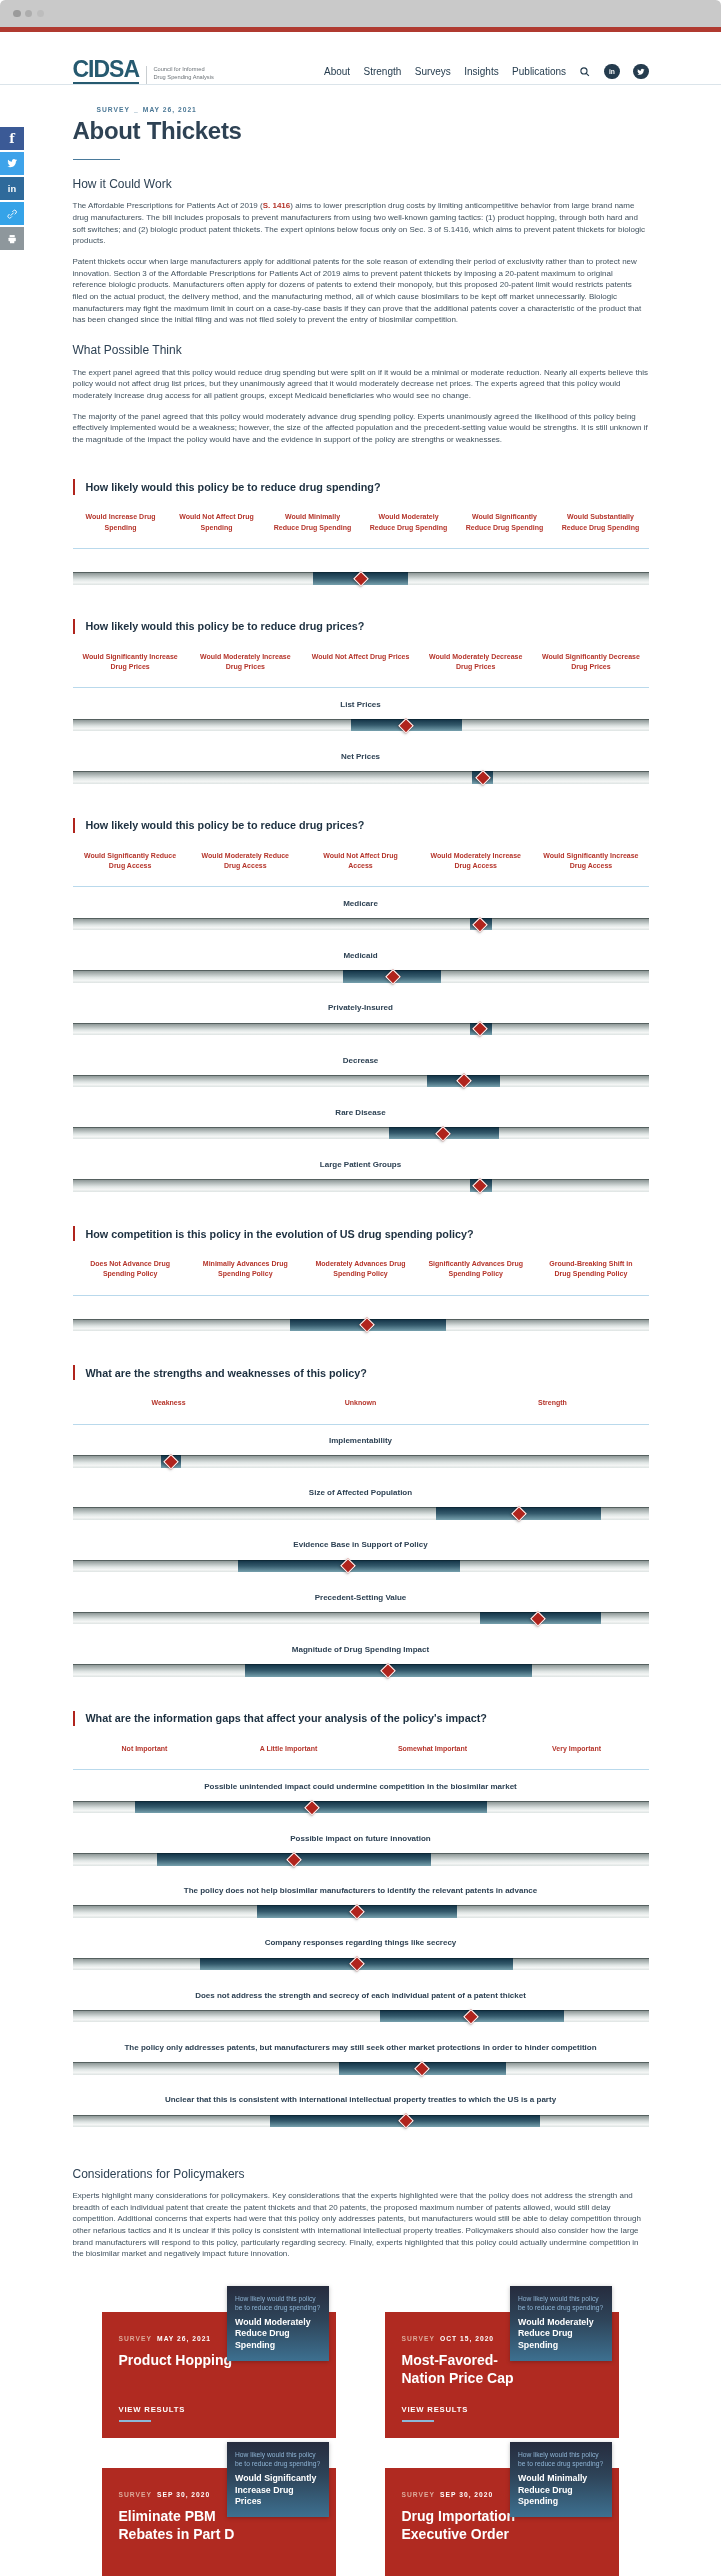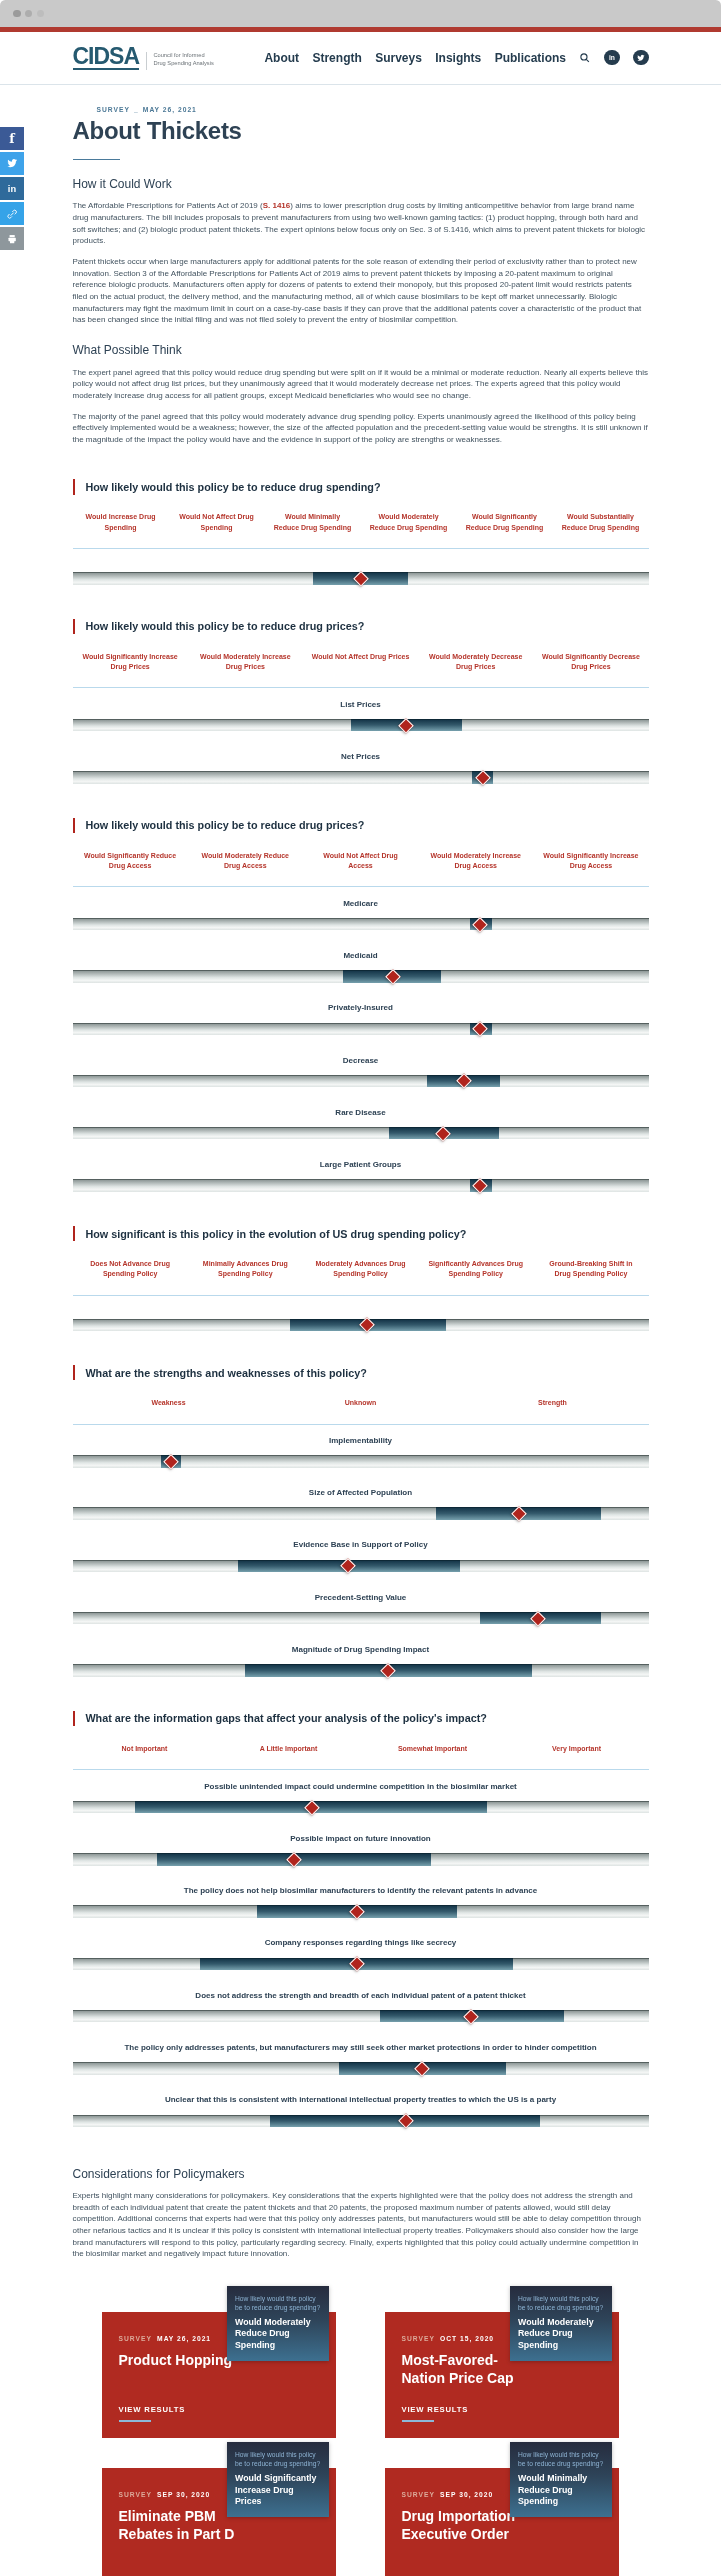--- a/index.html
+++ b/index.html
@@ -6,27 +6,27 @@
   body{width:721px;font-family:"Liberation Sans",sans-serif;color:#41525f;position:relative;}
   *{box-sizing:border-box;}
 
   
   .chrome{height:27px;background:#c9c9c9;border-radius:5.2px 5.2px 0 0;display:flex;align-items:center;padding-left:13.4px;}
   .chrome-dot{width:7.2px;height:7.2px;border-radius:50%;margin-right:4.6px;}
   .dot1{background:#9b9b9b;} .dot2{background:#adadad;} .dot3{background:#bdbdbd;}
   .top-red-bar{height:4.6px;background:#b03a30;}
 
   
-  .site-header{height:53px;border-bottom:0.5px solid #dbe4ea;display:flex;align-items:center;}
+  .site-header{height:53px;border-bottom:0.5px solid #dbe4ea;display:flex;align-items:flex-end;}
   .header-inner{width:576px;margin:0 auto;display:flex;align-items:center;justify-content:space-between;}
   .brand{display:flex;align-items:flex-end;gap:7.2px;text-decoration:none;}
   .brand-word{font-size:23px;font-weight:800;color:#265a70;letter-spacing:-1px;line-height:.9;border-bottom:2.6px solid #265a70;padding-bottom:1.5px;}
   .brand-tag{font-size:5.7px;color:#6b7277;line-height:1.35;padding-bottom:2.1px;border-left:0.5px solid #c9ced1;padding-left:6.2px;}
   .main-nav{display:flex;align-items:center;gap:13.4px;}
-  .main-nav .nav-link{font-size:12px;font-weight:700;color:#253c4e;cursor:pointer;}
+  .main-nav .nav-link{font-size:10px;font-weight:400;color:#253c4e;cursor:pointer;}
   .icon-circle{width:15.5px;height:15.5px;border-radius:50%;background:#253c4e;color:#fff;display:flex;align-items:center;justify-content:center;font-size:6.7px;font-weight:700;}
   .search-btn svg{display:block;}
 
   
   .share-rail{position:absolute;left:0;top:127px;width:24px;display:flex;flex-direction:column;gap:2.1px;z-index:20;}
   .share-tile{width:24px;height:23px;display:flex;align-items:center;justify-content:center;color:#fff;font-weight:700;font-size:10.3px;cursor:pointer;}
 
   
   .container{width:576px;margin:0 auto;}
   .article-head{padding-top:21.6px;}
@@ -264,21 +264,21 @@
             <div class="slider-label">Large Patient Groups</div>
             <div class="slider-track">
               <div class="slider-range" style="left: 69%; width: 3.8%;"></div>
               <div class="slider-diamond" style="left: 70.8%;"></div>
             </div>
           </div>
         </section>
         <section class="survey-section">
           <div class="q-head">
             <span class="q-bar"></span>
-            <h3 class="q-text">How significant is this policy in the evolution of US drug spending policy?</h3>
+            <h3 class="q-text">How competition is this policy in the evolution of US drug spending policy?</h3>
           </div>
           <div class="scale-labels">
             <span class="scale-label">Does Not Advance Drug Spending Policy</span>
             <span class="scale-label">Minimally Advances Drug Spending Policy</span>
             <span class="scale-label">Moderately Advances Drug Spending Policy</span>
             <span class="scale-label">Significantly Advances Drug Spending Policy</span>
             <span class="scale-label">Ground-Breaking Shift in Drug Spending Policy</span>
           </div>
           <hr class="blue-divider">
           <div class="slider-row first">
@@ -369,21 +369,21 @@
             </div>
           </div>
           <div class="slider-row">
             <div class="slider-label">Company responses regarding things like secrecy</div>
             <div class="slider-track">
               <div class="slider-range" style="left: 22.1%; width: 54.4%;"></div>
               <div class="slider-diamond" style="left: 49.4%;"></div>
             </div>
           </div>
           <div class="slider-row">
-            <div class="slider-label">Does not address the strength and breadth of each individual patent of a patent thicket</div>
+            <div class="slider-label">Does not address the strength and secrecy of each individual patent of a patent thicket</div>
             <div class="slider-track">
               <div class="slider-range" style="left: 53.4%; width: 32%;"></div>
               <div class="slider-diamond" style="left: 69.2%;"></div>
             </div>
           </div>
           <div class="slider-row">
             <div class="slider-label">The policy only addresses patents, but manufacturers may still seek other market protections in order to hinder competition</div>
             <div class="slider-track">
               <div class="slider-range" style="left: 46.3%; width: 29%;"></div>
               <div class="slider-diamond" style="left: 60.7%;"></div>

